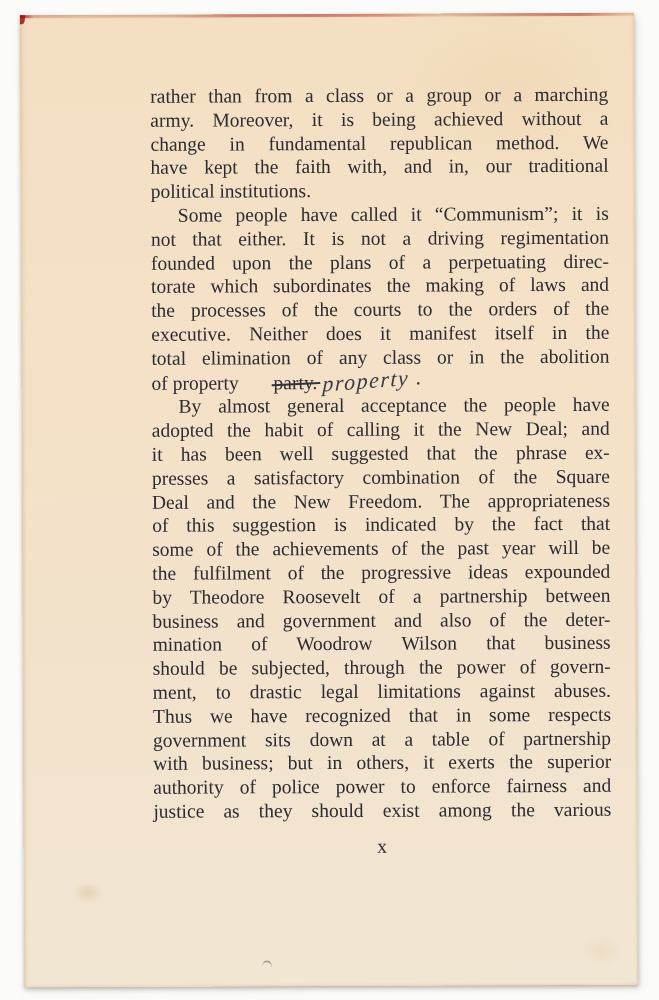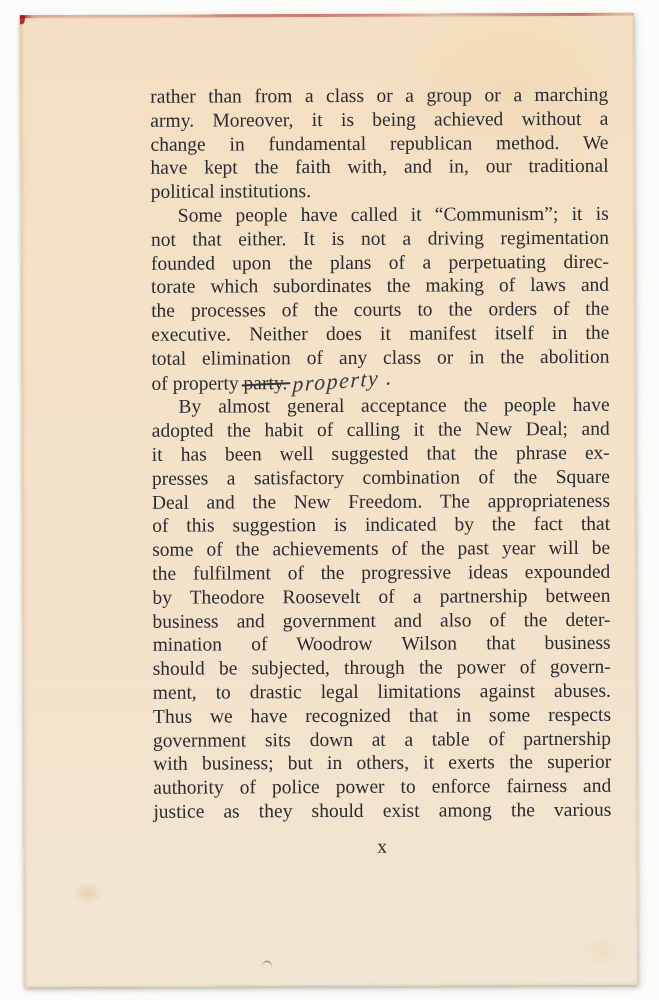--- a/index.html
+++ b/index.html
@@ -61,21 +61,21 @@
     font-size: 19.5px;
     line-height: 23.8px;
     color: #2b2b31;
   }
   .line {
     text-align: justify;
     text-align-last: justify;
   }
   .line.no-just { text-align-last: left; }
   .line.indent { text-indent: 27px; }
-  .struck { position: relative; }
+  .struck { position: relative; margin-left: 30px; }
   .struck::after {
     content: "";
     position: absolute;
     left: -2px; right: -3px;
     top: 56%;
     height: 2.2px;
     background: #34343c;
     transform: rotate(-2.5deg);
     border-radius: 2px;
   }

